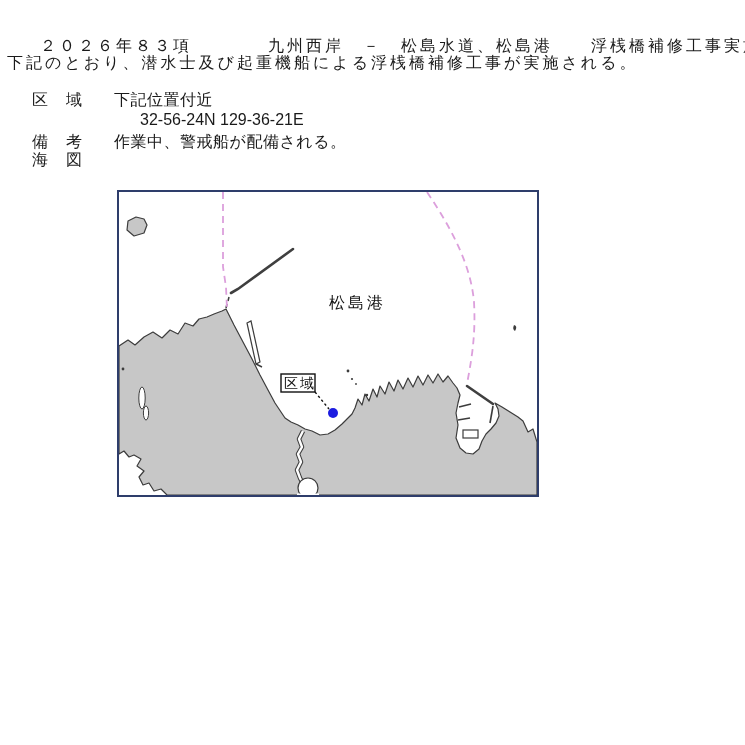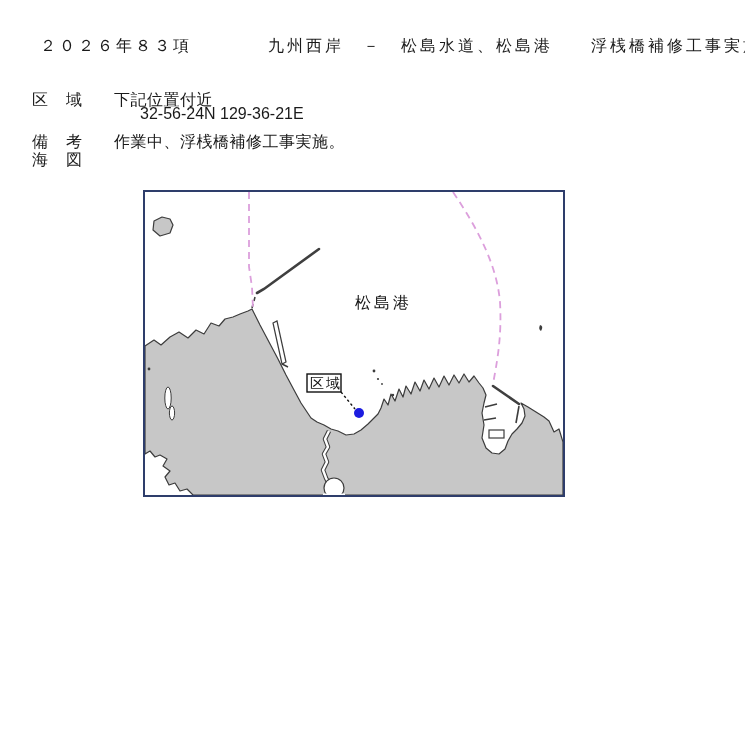--- a/index.html
+++ b/index.html
@@ -6,45 +6,46 @@
   #page{
     position:relative;width:745px;height:745px;background:#ffffff;overflow:hidden;
     font-family:"Liberation Sans","DejaVu Sans",sans-serif;color:#1a1a1a;
   }
   .abs{position:absolute;white-space:pre;}
   #title{left:40px;top:37px;font-size:16px;letter-spacing:3px;line-height:18px;}
   #intro{left:7px;top:54px;font-size:16px;letter-spacing:3px;line-height:18px;}
   .row{position:absolute;left:0;width:745px;height:16px;font-size:16px;line-height:16px;}
   .row .lbl{position:absolute;left:32px;letter-spacing:1px;}
   .row .val{position:absolute;left:114px;letter-spacing:0.5px;}
-  .row.indent .val{left:140px;letter-spacing:0;}
+  .row.indent .val{left:140px;letter-spacing:0;margin-top:6px;}
   #map{
-    position:absolute;left:143px;top:190px;width:422px;height:307px;
+    position:absolute;left:117px;top:190px;width:422px;height:307px;
     border:2px solid #2e3d6b;box-sizing:border-box;background:#ffffff;
   }
   #map svg{display:block;}
   svg text{font-family:"Liberation Sans","DejaVu Sans",sans-serif;fill:#111;}
 </style>
 </head>
 <body>
 
 <div id="page">
 
   <div id="title" class="abs">２０２６年８３項　　　　九州西岸　－　松島水道、松島港　　浮桟橋補修工事実施</div>
+  <div id="intro" class="abs">下記のとおり、潜水士及び起重機船による浮桟橋補修工事が実施される。</div>
 
   <div class="row" style="top:92px">
     <span class="lbl">区　域</span>
     <span class="val">下記位置付近</span>
   </div>
   <div class="row indent" style="top:106px">
     <span class="val">32-56-24N  129-36-21E</span>
   </div>
   <div class="row" style="top:134px">
     <span class="lbl">備　考</span>
-    <span class="val">作業中、浮桟橋補修工事実施。</span>
+    <span class="val">作業中、警戒船が配備される。</span>
   </div>
   <div class="row" style="top:152px">
     <span class="lbl">海　図</span>
   </div>
 
   <div id="map">
     <svg width="418" height="303" viewBox="0 0 418 303">
 
       <path fill="#c7c7c7" stroke="#3c3c3c" stroke-width="1.2" stroke-linejoin="round" d="M 0,154 L 9,148 L 16,153 L 25,145 L 34,140 L 43,146 L 51,138 L 59,142
            L 66,131 L 74,134 L 80,127 L 88,125 L 95,122 L 103,119 L 107,117

